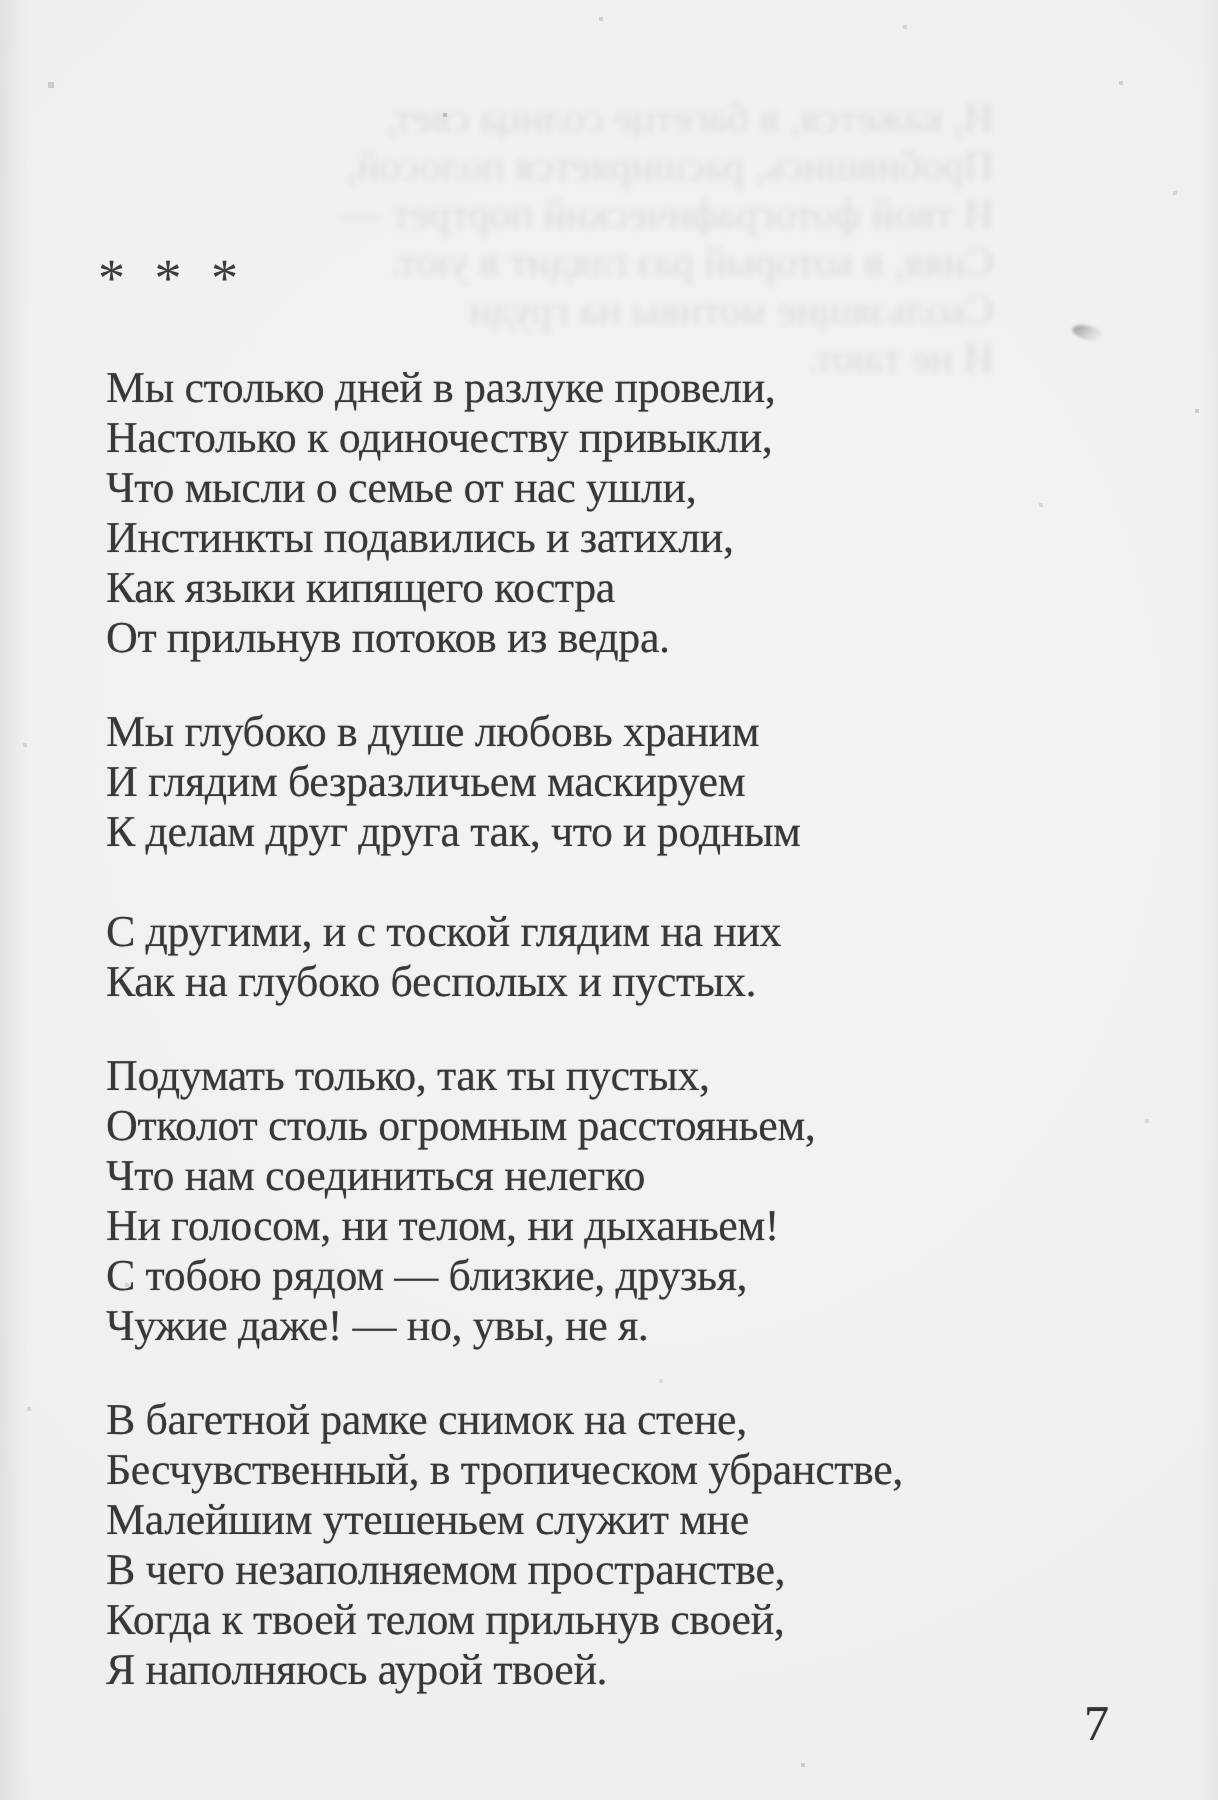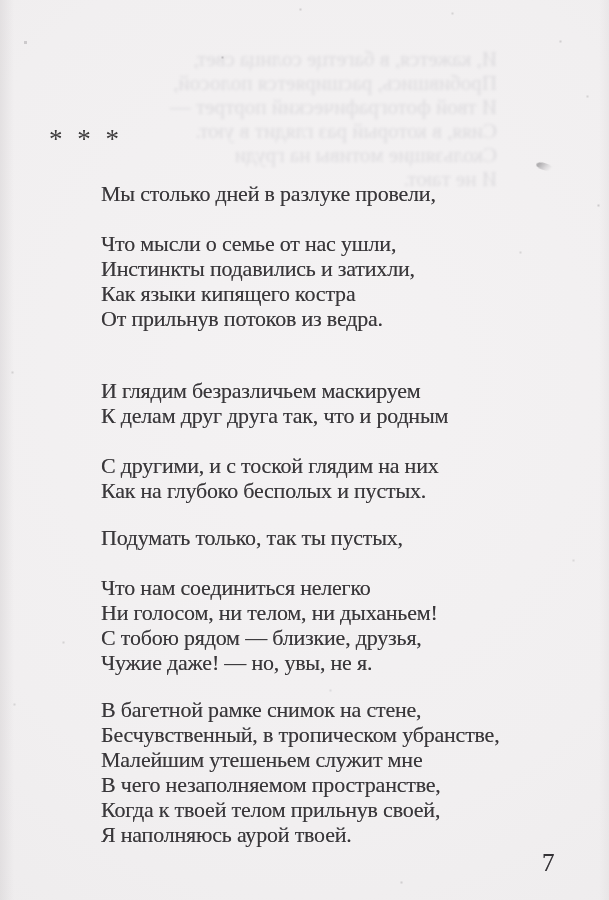--- a/index.html
+++ b/index.html
@@ -47,21 +47,21 @@
     position: absolute;
     left: 53px;
     top: 181px;
     color: #39373a;
     font-size: 22px;
     line-height: 25px;
     letter-spacing: -0.2px;
     text-shadow: 0 0 0.5px rgba(57,55,58,0.55);
   }
   .poem p.stanza { margin: 0 0 22px 0; }
-  .poem .line { white-space: nowrap; margin-left: 48px; }
+  .poem .line { white-space: nowrap; }
   .page-number {
     position: absolute;
     left: 542px;
     top: 849px;
     font-size: 25px;
     color: #343236;
     text-shadow: 0 0 0.5px rgba(52,50,54,0.5);
   }
   
   .smudge {
@@ -111,39 +111,39 @@
     <div class="bt-line">Скользящие мотивы на груди</div>
     <div class="bt-line">И не тают.</div>
   </div>
 
   <div class="section-marker">* * *</div>
 
   <div class="poem">
 
     <p class="stanza">
       <span class="line">Мы столько дней в разлуке провели,</span><br>
-      <br>
+      <span class="line">Настолько к одиночеству привыкли,</span><br>
       <span class="line">Что мысли о семье от нас ушли,</span><br>
       <span class="line">Инстинкты подавились и затихли,</span><br>
       <span class="line">Как языки кипящего костра</span><br>
       <span class="line">От прильнув потоков из ведра.</span>
     </p>
 
     <p class="stanza">
-      <br>
+      <span class="line">Мы глубоко в душе любовь храним</span><br>
       <span class="line">И глядим безразличьем маскируем</span><br>
       <span class="line">К делам друг друга так, что и родным</span><br>
       <br>
       <span class="line">С другими, и с тоской глядим на них</span><br>
       <span class="line">Как на глубоко бесполых и пустых.</span>
     </p>
 
     <p class="stanza">
       <span class="line">Подумать только, так ты пустых,</span><br>
-      <br>
+      <span class="line">Отколот столь огромным расстояньем,</span><br>
       <span class="line">Что нам соединиться нелегко</span><br>
       <span class="line">Ни голосом, ни телом, ни дыханьем!</span><br>
       <span class="line">С тобою рядом — близкие, друзья,</span><br>
       <span class="line">Чужие даже! — но, увы, не я.</span>
     </p>
 
     <p class="stanza">
       <span class="line">В багетной рамке снимок на стене,</span><br>
       <span class="line">Бесчувственный, в тропическом убранстве,</span><br>
       <span class="line">Малейшим утешеньем служит мне</span><br>

